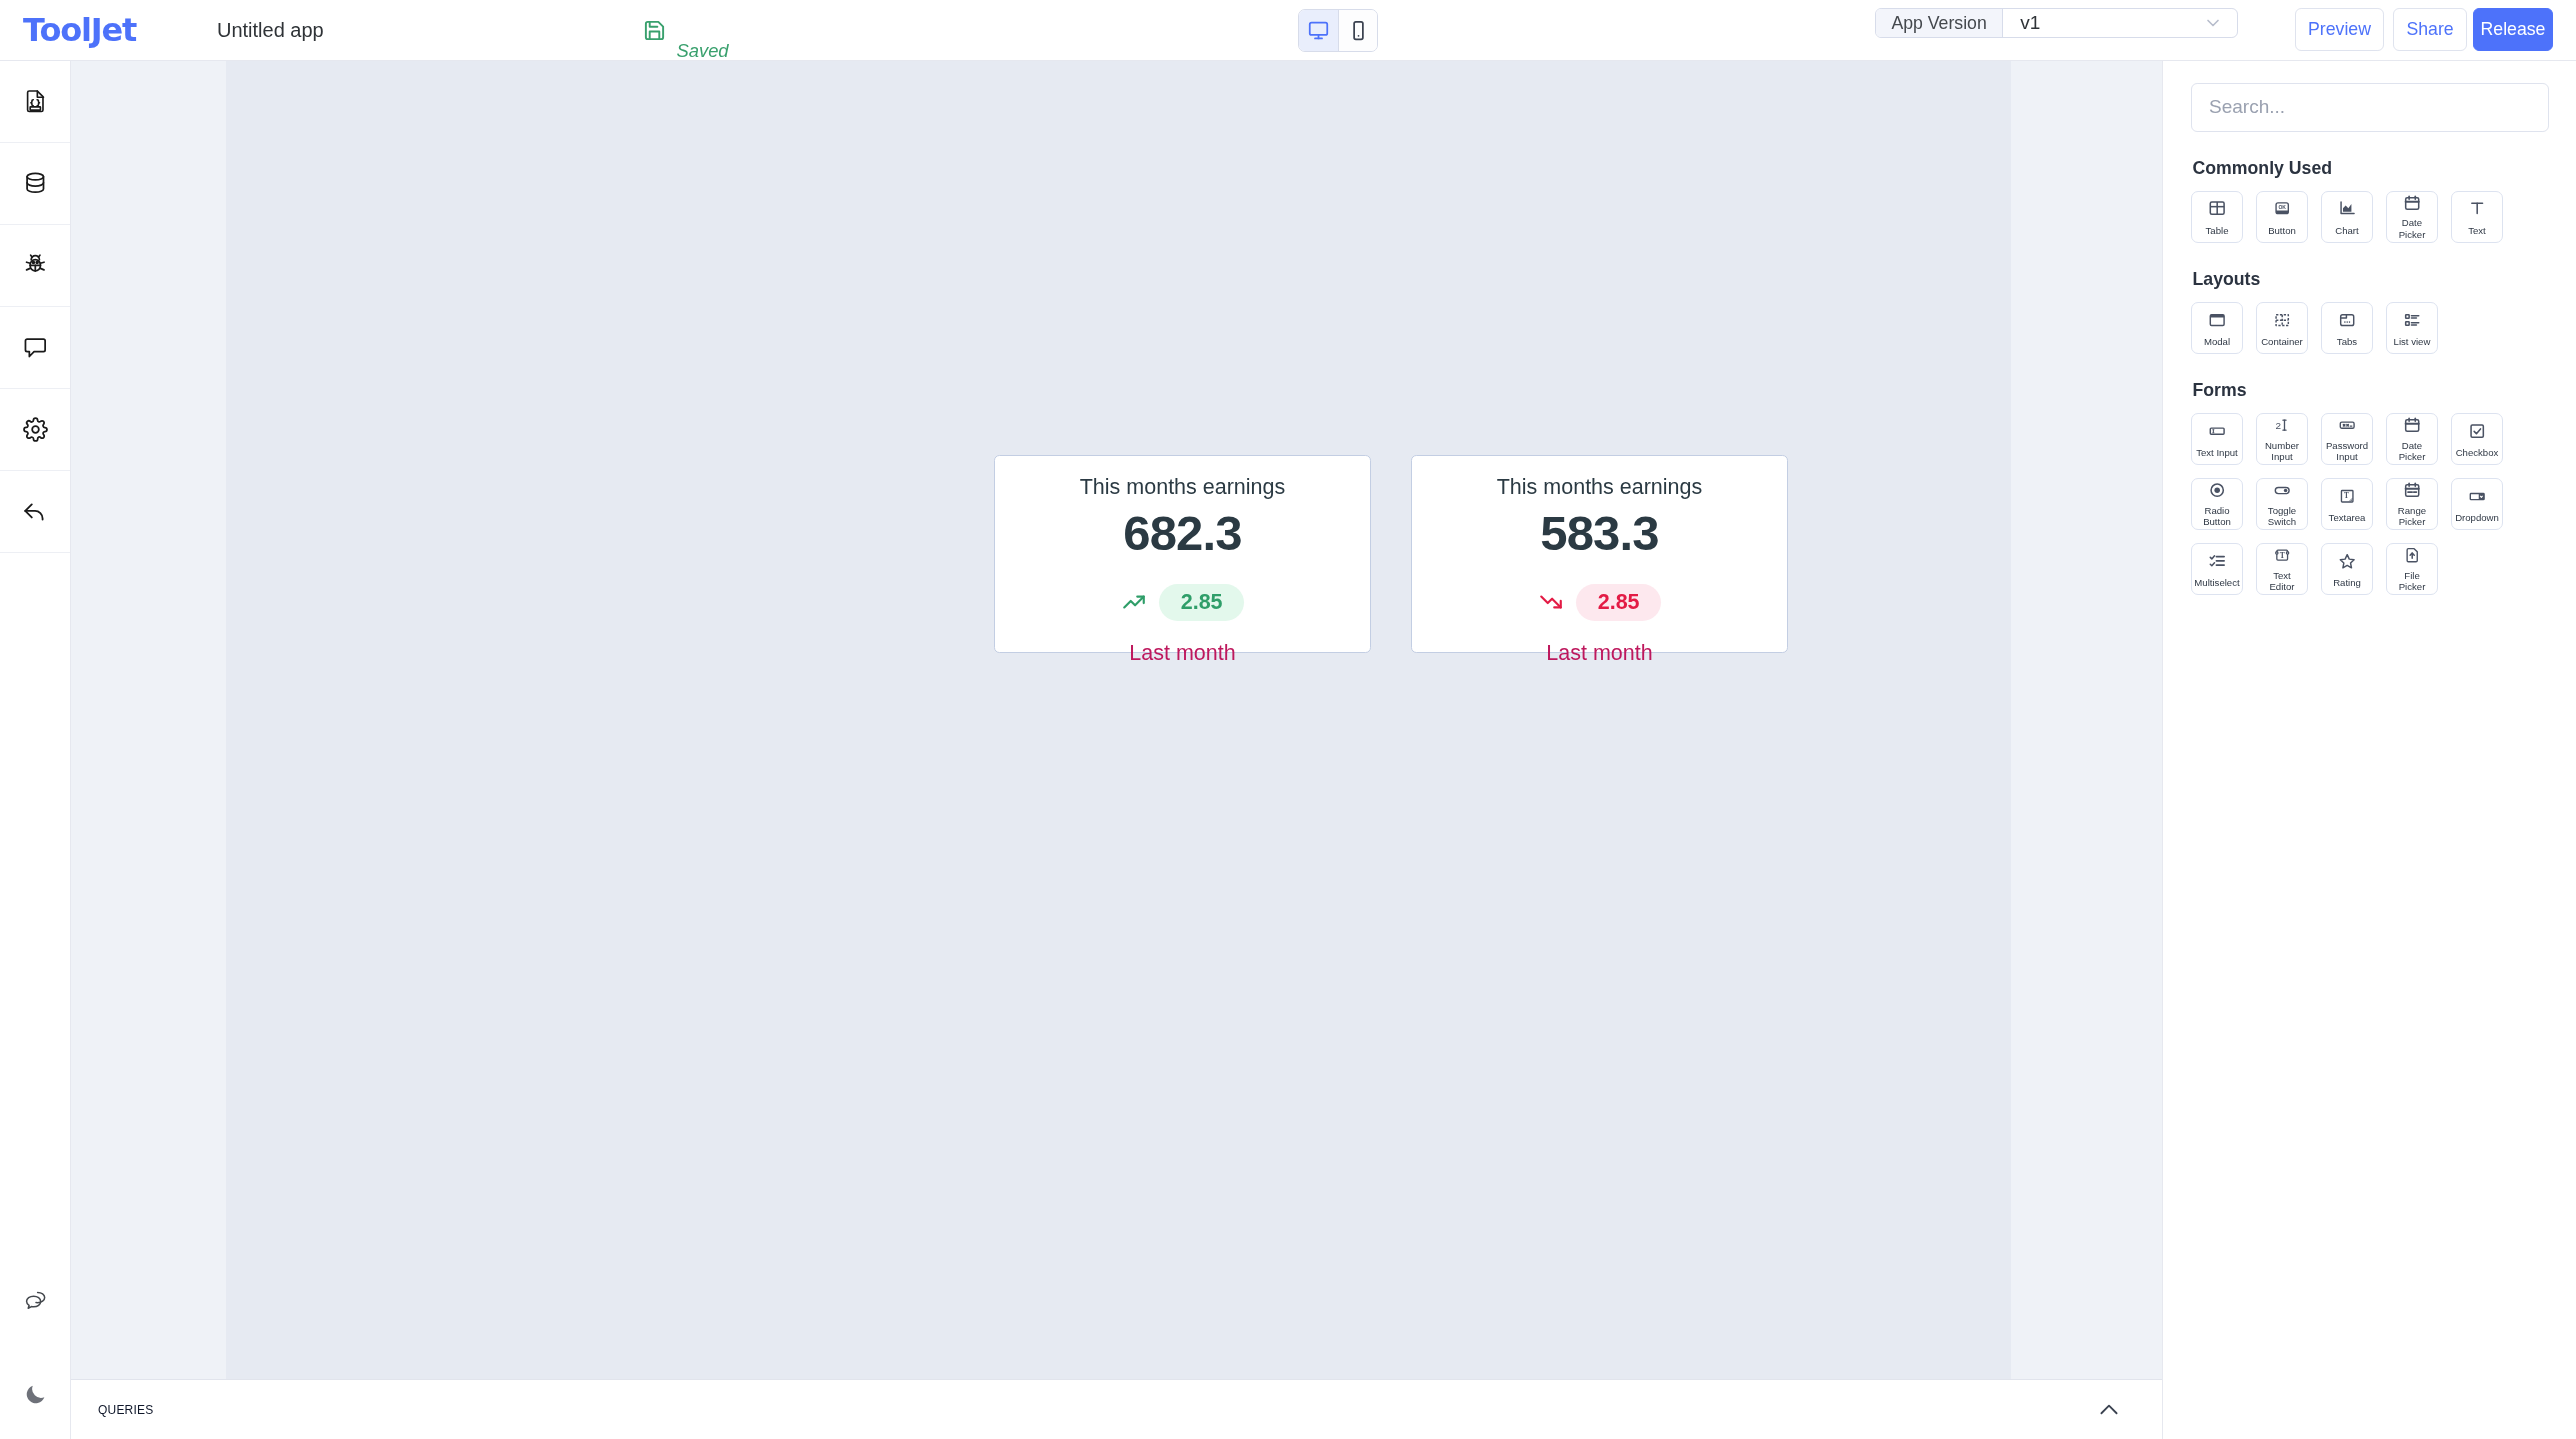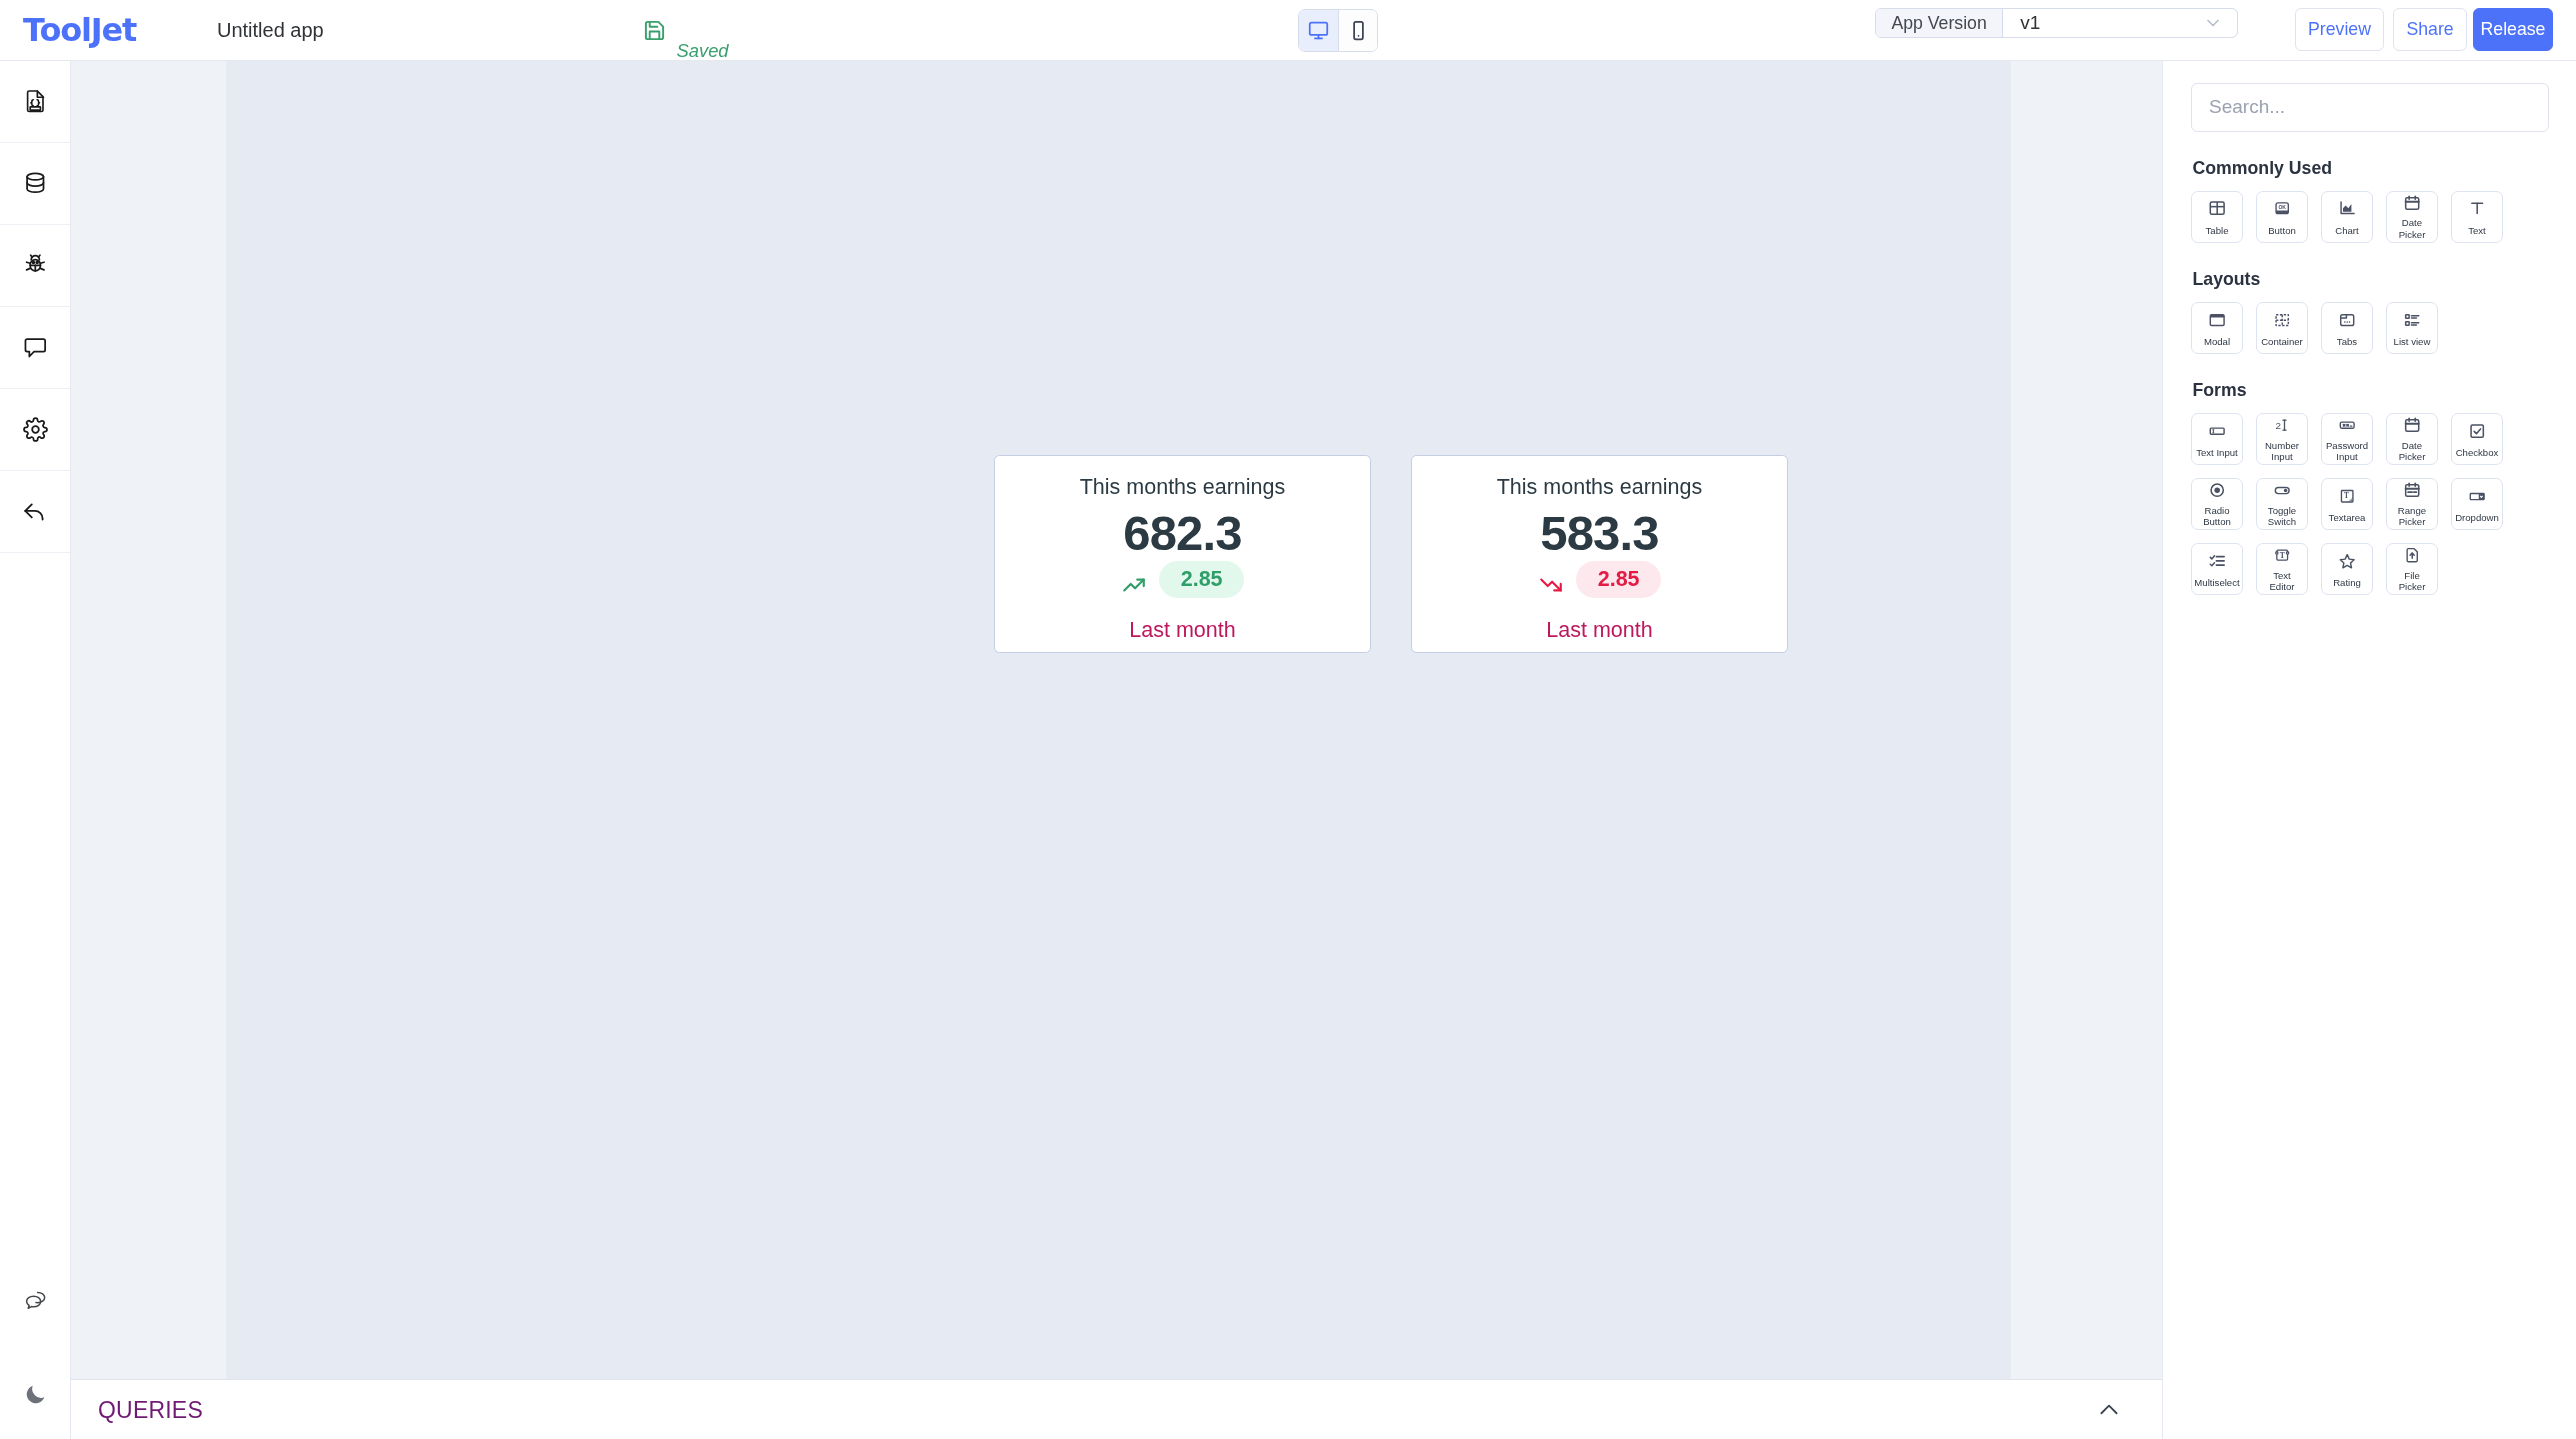--- a/index.html
+++ b/index.html
@@ -87,36 +87,36 @@
   }
   .stat-widget {
     position: absolute; background: #fff;
     border: 0.8px solid #c3cee3; border-radius: 5.4px;
     display: flex; flex-direction: column; align-items: center;
   }
   #widget-earnings-up   { left: 768px; top: 394px; width: 377px; height: 198px; }
   #widget-earnings-down { left: 1185px; top: 394px; width: 377px; height: 198px; }
   .stat-title { font-size: 21.5px; color: #2b3a43; margin-top: 19px; }
   .stat-value { font-size: 49px; font-weight: 700; color: #2b3a43; margin-top: 4.6px; letter-spacing: -0.8px; }
-  .stat-trend { display: flex; align-items: flex-end; gap: 12.3px; }
+  .stat-trend { display: flex; align-items: center; gap: 12.3px; margin-top: 23px; }
   .stat-pill {
     border-radius: 31px; padding: 6.1px 21.5px; font-size: 21.5px; font-weight: 700;
   }
   .pill-up   { background: #e3f8ec; color: #2f9e69; }
   .pill-down { background: #fde8ee; color: #e31b45; }
   .stat-foot { font-size: 21.5px; color: #be185d; margin-top: 20px; }
 
   
   .queries-bar {
     position: absolute; left: 71px; top: 1379px; width: 2091px; height: 61px;
     background: #fff; border-top: 0.8px solid #e1e4ec;
     display: flex; align-items: center; justify-content: space-between;
     padding: 0 40px 0 27px;
   }
-  .queries-label { font-size: 23px; color: #701a75; letter-spacing: 0.2px; }
+  .queries-label { font-size: 12px; color: #0f172a; letter-spacing: 0.2px; }
 
   
   .right-panel {
     position: absolute; top: 61px; left: 2162px; width: 414px; height: 1379px;
     background: #fff; border-left: 0.8px solid #e6e8ef; padding: 21.5px 28px 0 28px;
     overflow: hidden;
   }
   .search-box {
     width: 358px; height: 49px; border: 0.8px solid #dfe3ee; border-radius: 6.1px;
     background: #fff; padding: 0 17px; font-size: 19px; color: #2f3337;

